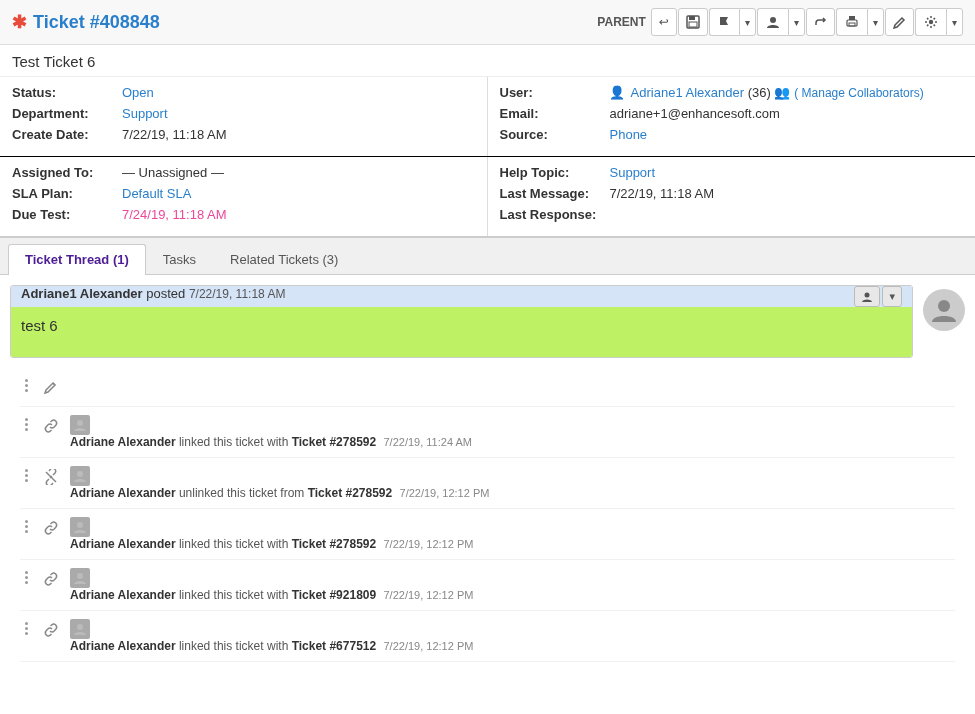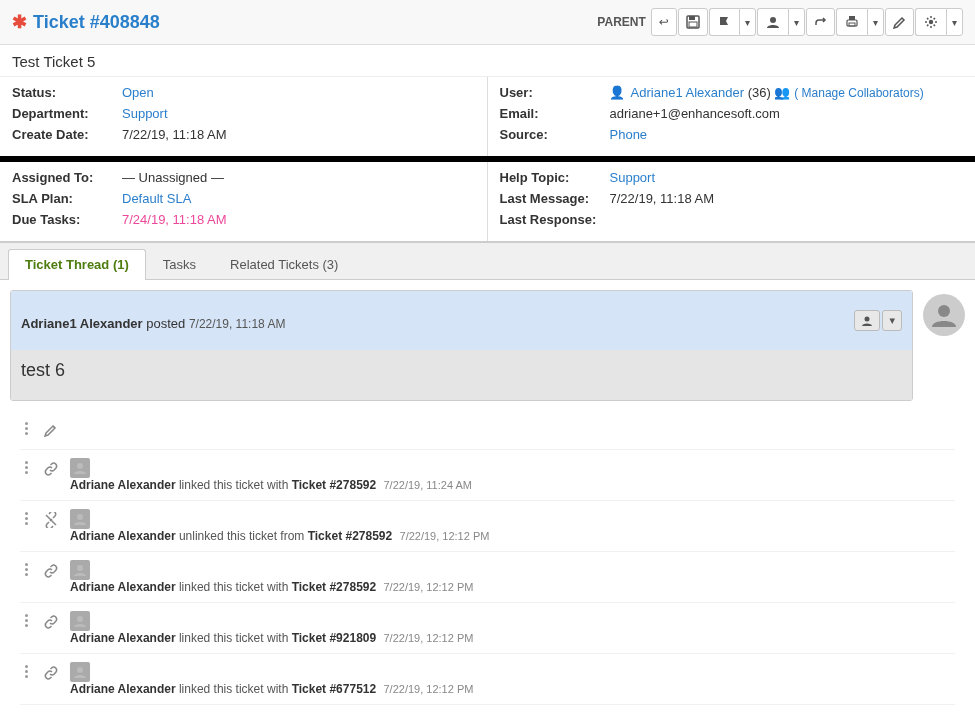--- a/index.html
+++ b/index.html
@@ -102,21 +102,21 @@
       font-size: 15px;
       font-weight: normal;
       color: #333;
       border-bottom: 1px solid #eee;
     }
 
     
     .info-section {
       display: grid;
       grid-template-columns: 1fr 1fr;
-      border-bottom: 6px solid #000000;
+      border-bottom: 1px solid #000000;
     }
     .info-col {
       padding: 8px 12px;
     }
     .info-col:first-child {
       border-right: 1px solid #ddd;
     }
     .info-row {
       display: flex;
       margin-bottom: 6px;
@@ -157,21 +157,21 @@
       border: 1px solid transparent;
       border-bottom: none;
       border-radius: 3px 3px 0 0;
       font-size: 13px;
       color: #555;
       background: transparent;
     }
     .tab.active {
       background: #fff;
       border-color: #ccc;
-      color: #4d7c0f;
+      color: #4c1d95;
       font-weight: bold;
       margin-bottom: -1px;
     }
 
     
     .thread-area {
       background: #fff;
       padding: 10px;
     }
 
@@ -183,24 +183,24 @@
       margin-bottom: 10px;
     }
     .post-main {
       flex: 1;
       border: 1px solid #ccc;
       border-radius: 3px;
       overflow: hidden;
     }
     .post-header {
       background: #d6e4f7;
-      padding: 19px 10px;
+      padding: 0 10px;
       display: flex;
       justify-content: space-between;
-      align-items: flex-end;
+      align-items: flex-start;
     }
     .post-author {
       font-weight: bold;
       color: #333;
     }
     .post-date {
       color: #555;
       font-size: 12px;
     }
     .post-actions {
@@ -213,22 +213,22 @@
       border-radius: 3px;
       padding: 3px 6px;
       cursor: pointer;
       font-size: 11px;
       color: #555;
       display: flex;
       align-items: center;
     }
     .post-body {
       padding: 10px;
-      background: #e5e5e5;
-      font-size: 18px;
+      background: #bef264;
+      font-size: 15px;
       min-height: 50px;
     }
     .avatar-placeholder {
       width: 42px;
       height: 42px;
       background: #ccc;
       border-radius: 50%;
       flex-shrink: 0;
       display: flex;
       align-items: center;
@@ -380,21 +380,21 @@
           <svg width="14" height="14" viewBox="0 0 14 14" fill="#555">
             <circle cx="7" cy="7" r="2.2"></circle>
             <path d="M7 1 v2 M7 11 v2 M1 7 h2 M11 7 h2 M3 3 l1.4 1.4 M9.6 9.6 l1.4 1.4 M11 3 l-1.4 1.4 M4.4 9.6 l-1.4 1.4" stroke="#555" stroke-width="1.5"></path>
           </svg>
         </button>
         <button class="arrow">▾</button>
       </div>
     </div>
   </div>
 
-  <div class="ticket-subject">Test Ticket 5</div>
+  <div class="ticket-subject">Test Ticket 6</div>
 
   <div class="info-section">
     <div class="info-col">
       <div class="info-row">
         <span class="info-label">Status:</span>
         <span class="info-value">
           <a>Open</a>
         </span>
       </div>
       <div class="info-row">
@@ -438,21 +438,21 @@
         <span class="info-label">Assigned To:</span>
         <span class="info-value">— Unassigned —</span>
       </div>
       <div class="info-row">
         <span class="info-label">SLA Plan:</span>
         <span class="info-value">
           <a>Default SLA</a>
         </span>
       </div>
       <div class="info-row">
-        <span class="info-label">Due Tasks:</span>
+        <span class="info-label">Due Test:</span>
         <span class="info-value">
           <a style="color:#ec4899;">7/24/19, 11:18 AM</a>
         </span>
       </div>
     </div>
     <div class="info-col">
       <div class="info-row">
         <span class="info-label">Help Topic:</span>
         <span class="info-value">
           <a>Support</a>

